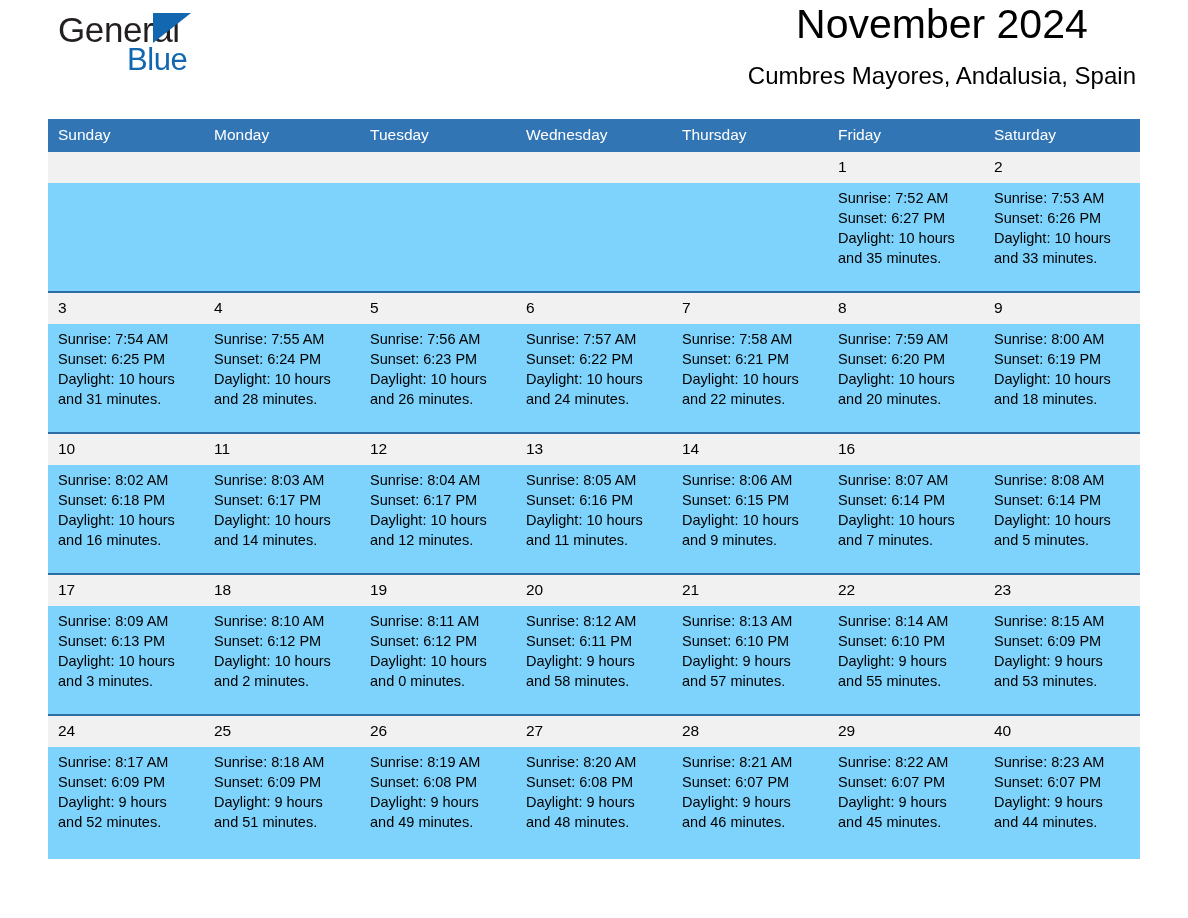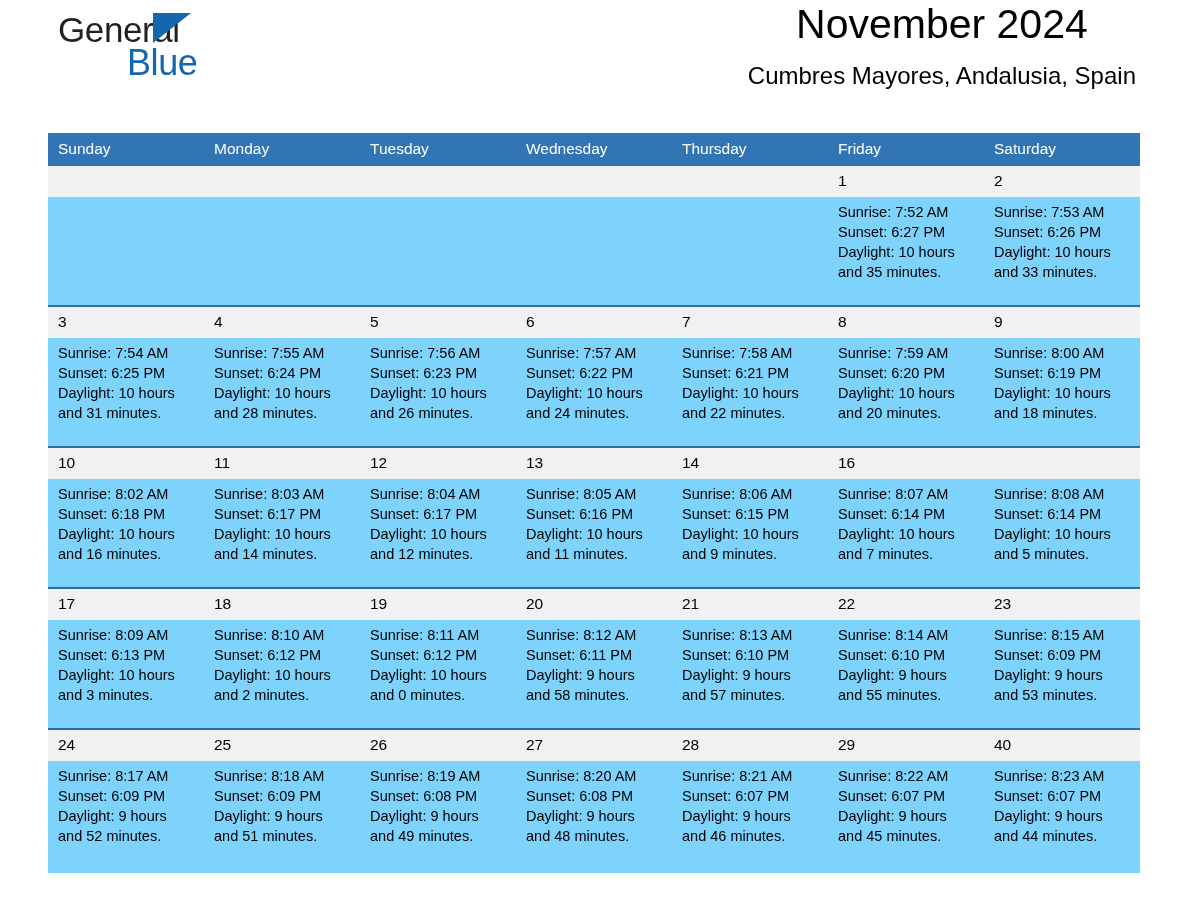--- a/index.html
+++ b/index.html
@@ -51,21 +51,21 @@
     top: 13px;
     width: 0;
     height: 0;
     border-left: 38px solid #1267b0;
     border-bottom: 30px solid transparent;
   }
   .logo-blue {
     position: absolute;
     left: 79px;
     top: 42px;
-    font-size: 36px;
+    font-size: 31px;
     letter-spacing: -0.4px;
     color: #1267b0;
     font-family: "Liberation Sans", sans-serif;
   }
   .titles {
     text-align: center;
     padding-right: 4px;
   }
   .month-title {
     font-size: 41px;
@@ -78,21 +78,21 @@
     margin-top: 14px;
     font-size: 24px;
     line-height: 28px;
     font-weight: 400;
     color: #000;
     white-space: nowrap;
   }
 
   
   .calendar {
-    margin-top: 27px;
+    margin-top: 13px;
     width: 1092px;
   }
   .weekday-row {
     display: grid;
     grid-template-columns: repeat(7, 1fr);
     background: #3175b4;
   }
   .weekday {
     color: #ffffff;
     font-size: 15.5px;

